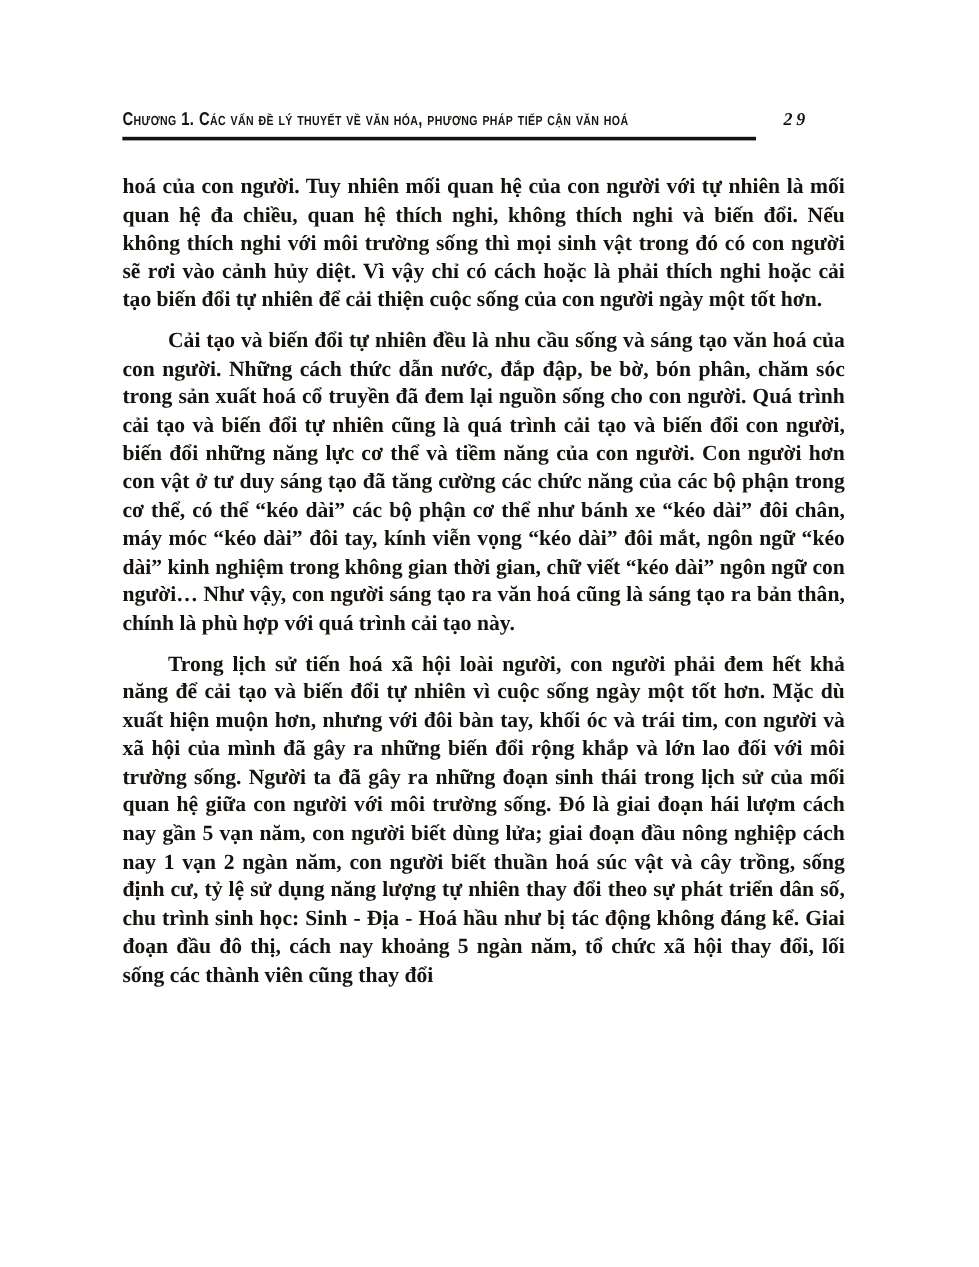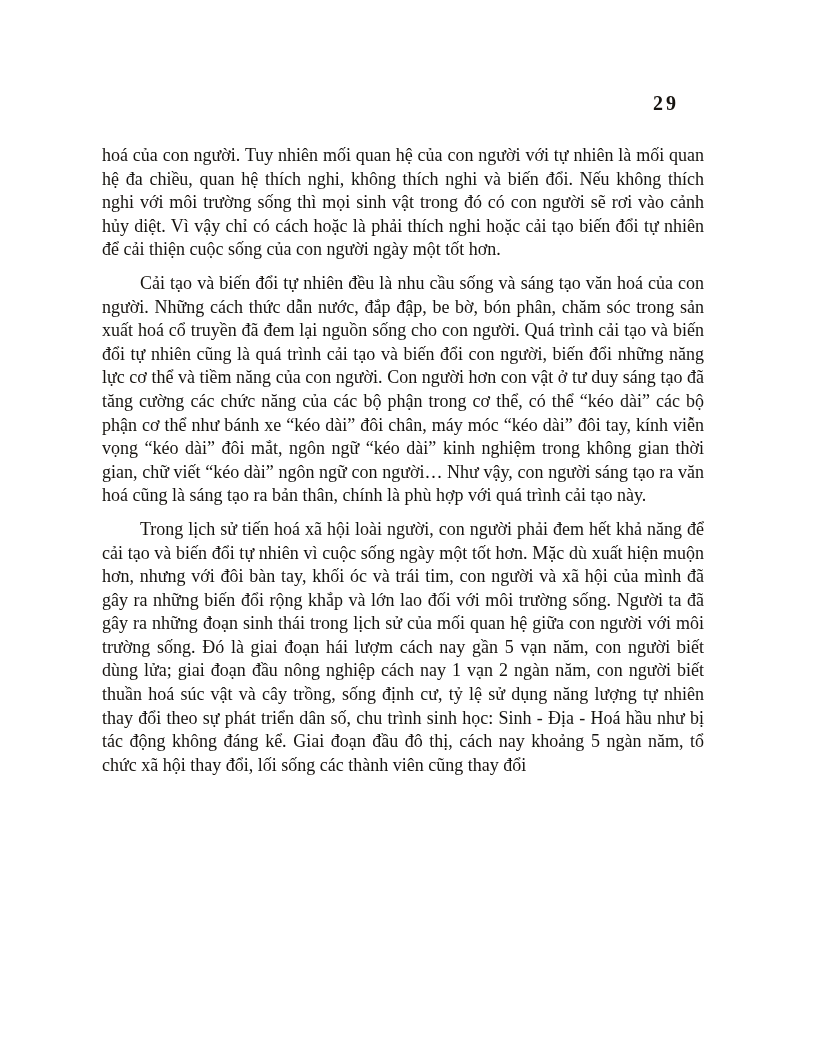--- a/index.html
+++ b/index.html
@@ -53,51 +53,56 @@
     letter-spacing: 0.4px;
     transform: scaleX(0.80);
     transform-origin: left center;
     color: var(--ink);
   }
   .folio {
     position: absolute;
     left: 551px;
     top: 1px;
     font-family: "Liberation Serif", serif;
-    font-size: 20px;
+    font-size: 15px;
     font-weight: 600;
     letter-spacing: 3px;
     color: var(--ink);
+    font-style: italic;
   }
 
   
   .body-text {
     position: absolute;
     left: 102px;
     top: 144px;
     width: 614px;
     font-family: "Liberation Serif", serif;
     font-size: 18px;
     line-height: 23.6px;
     text-align: justify;
     color: var(--ink);
   }
   .para {
     margin: 0 12px 10px 0;
+    font-weight: bold;
   }
   .para.indent {
     text-indent: 38px;
   }
 </style>
 </head>
 <body>
 
 <div class="page">
 
   <header class="running-head">
+    <div class="head-rule">
+      <span class="head-title">Chương 1. Các vấn đề lý thuyết về văn hóa, phương pháp tiếp cận văn hoá</span>
+    </div>
     <span class="folio">29</span>
   </header>
 
   <main class="body-text">
 
   <p class="para">hoá của con người. Tuy nhiên mối quan hệ của con người với tự nhiên là mối quan hệ đa chiều, quan hệ thích nghi, không thích nghi và biến đổi. Nếu không thích nghi với môi trường sống thì mọi sinh vật trong đó có con người sẽ rơi vào cảnh hủy diệt. Vì vậy chỉ có cách hoặc là phải thích nghi hoặc cải tạo biến đổi tự nhiên để cải thiện cuộc sống của con người ngày một tốt hơn.</p>
       <p class="para indent">Cải tạo và biến đổi tự nhiên đều là nhu cầu sống và sáng tạo văn hoá của con người. Những cách thức dẫn nước, đắp đập, be bờ, bón phân, chăm sóc trong sản xuất hoá cổ truyền đã đem lại nguồn sống cho con người. Quá trình cải tạo và biến đổi tự nhiên cũng là quá trình cải tạo và biến đổi con người, biến đổi những năng lực cơ thể và tiềm năng của con người. Con người hơn con vật ở tư duy sáng tạo đã tăng cường các chức năng của các bộ phận trong cơ thể, có thể “kéo dài” các bộ phận cơ thể như bánh xe “kéo dài” đôi chân, máy móc “kéo dài” đôi tay, kính viễn vọng “kéo dài” đôi mắt, ngôn ngữ “kéo dài” kinh nghiệm trong không gian thời gian, chữ viết “kéo dài” ngôn ngữ con người… Như vậy, con người sáng tạo ra văn hoá cũng là sáng tạo ra bản thân, chính là phù hợp với quá trình cải tạo này.</p>
       <p class="para indent">Trong lịch sử tiến hoá xã hội loài người, con người phải đem hết khả năng để cải tạo và biến đổi tự nhiên vì cuộc sống ngày một tốt hơn. Mặc dù xuất hiện muộn hơn, nhưng với đôi bàn tay, khối óc và trái tim, con người và xã hội của mình đã gây ra những biến đổi rộng khắp và lớn lao đối với môi trường sống. Người ta đã gây ra những đoạn sinh thái trong lịch sử của mối quan hệ giữa con người với môi trường sống. Đó là giai đoạn hái lượm cách nay gần 5 vạn năm, con người biết dùng lửa; giai đoạn đầu nông nghiệp cách nay 1 vạn 2 ngàn năm, con người biết thuần hoá súc vật và cây trồng, sống định cư, tỷ lệ sử dụng năng lượng tự nhiên thay đổi theo sự phát triển dân số, chu trình sinh học: Sinh - Địa - Hoá hầu như bị tác động không đáng kể. Giai đoạn đầu đô thị, cách nay khoảng 5 ngàn năm, tổ chức xã hội thay đổi, lối sống các thành viên cũng thay đổi</p>
     </main>
 

